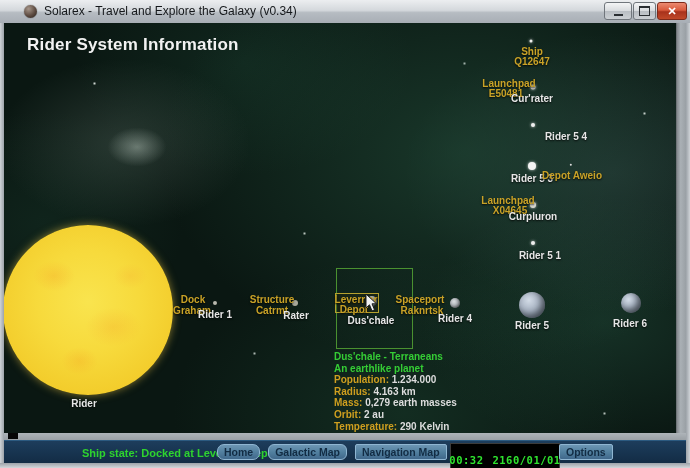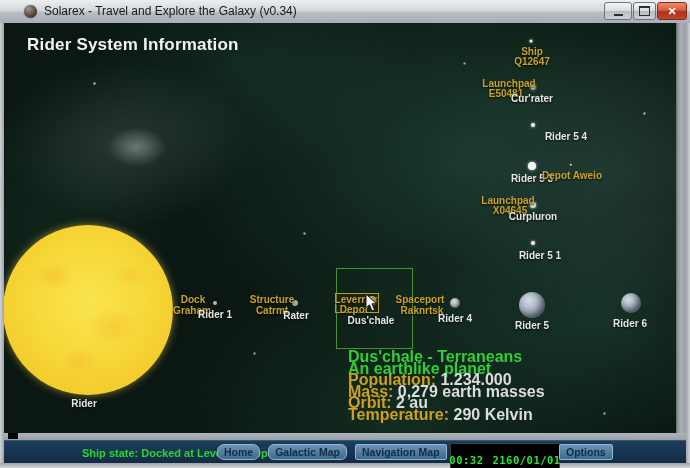--- a/index.html
+++ b/index.html
@@ -67,21 +67,21 @@
   .p-blue{background:radial-gradient(circle at 38% 32%, #d2dbe6 0%, #aab5c4 40%, #7e8b9b 75%, #5c6874 100%);
     box-shadow:inset -3px -3px 6px rgba(0,0,0,0.45);}
   .p-gray{background:radial-gradient(circle at 40% 35%, #dadde0 0%, #aaafb4 55%, #75797d 100%);
     box-shadow:inset -1px -1px 3px rgba(0,0,0,0.45);}
   .label-box{position:absolute;border:1px solid #b5a02e;background:rgba(46,40,10,0.28);box-sizing:border-box;}
   .selection-box{position:absolute;border:1px solid #4a9130;box-sizing:border-box;}
 
   .cursor-svg{position:absolute;}
 
   
-  .info-panel{position:absolute;left:344px;top:328px;font-size:16px;font-weight:bold;line-height:11.6px;white-space:nowrap;}
+  .info-panel{position:absolute;left:330px;top:328px;font-size:10px;font-weight:bold;line-height:11.6px;white-space:nowrap;}
   .info-title,.info-sub{color:#35cd35;}
   .info-line .lbl{color:#cf9f1f;}
   .info-line .val{color:#dcdcdc;font-weight:600;}
 
   
   .vscroll{position:absolute;left:676px;top:23px;width:10px;height:410px;
     background:linear-gradient(90deg,#84898e,#aab0b5 40%,#9aa0a5);border-left:1px solid #6f7478;box-sizing:border-box;}
   .hscroll{position:absolute;left:4px;top:433px;width:682px;height:7px;
     background:linear-gradient(#aeb4b9,#9aa0a5);}
   .scroll-notch{position:absolute;left:8px;top:433px;width:10px;height:6px;background:#060606;}
@@ -184,20 +184,21 @@
 
     <svg class="cursor-svg" style="left:361px;top:270px;" width="13" height="19" viewBox="0 0 13 19">
       <polygon points="1,1 1,15 4.5,11.8 7,18 9.5,16.8 7,10.8 11.5,10.8" fill="#f2f2f2" stroke="#1a1a1a" stroke-width="1"></polygon>
     </svg>
 
     <div class="info-panel">
       <div class="info-title">Dus'chale - Terraneans</div>
       <div class="info-sub">An earthlike planet</div>
       <div id="info-fields">
           <div class="info-line"><span class="lbl">Population: </span><span class="val">1.234.000</span></div>
+          <div class="info-line"><span class="lbl">Radius: </span><span class="val">4.163 km</span></div>
           <div class="info-line"><span class="lbl">Mass: </span><span class="val">0,279 earth masses</span></div>
           <div class="info-line"><span class="lbl">Orbit: </span><span class="val">2 au</span></div>
           <div class="info-line"><span class="lbl">Temperature: </span><span class="val">290 Kelvin</span></div>
         </div>
     </div>
   </div>
 
   <div class="vscroll"></div>
   <div class="hscroll"></div>
   <div class="scroll-notch"></div>

